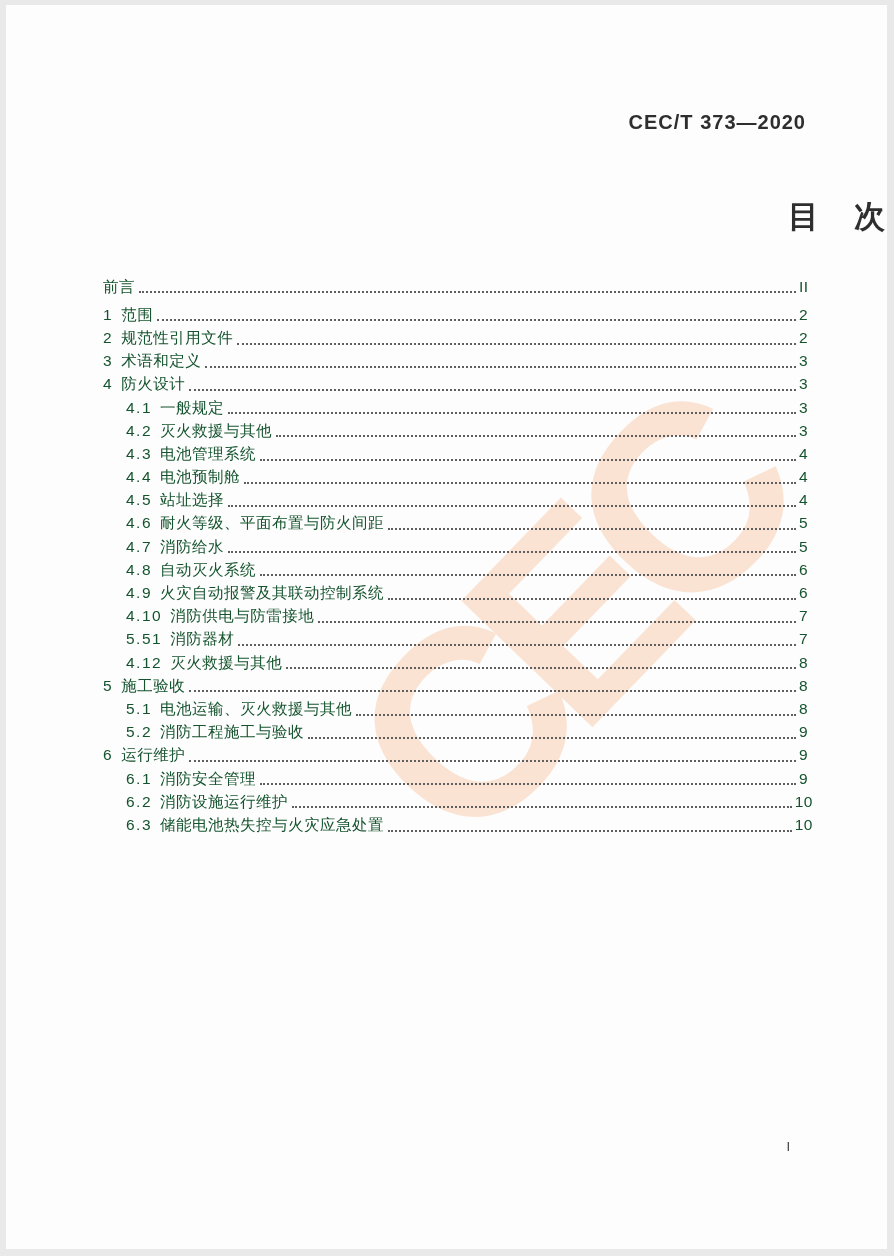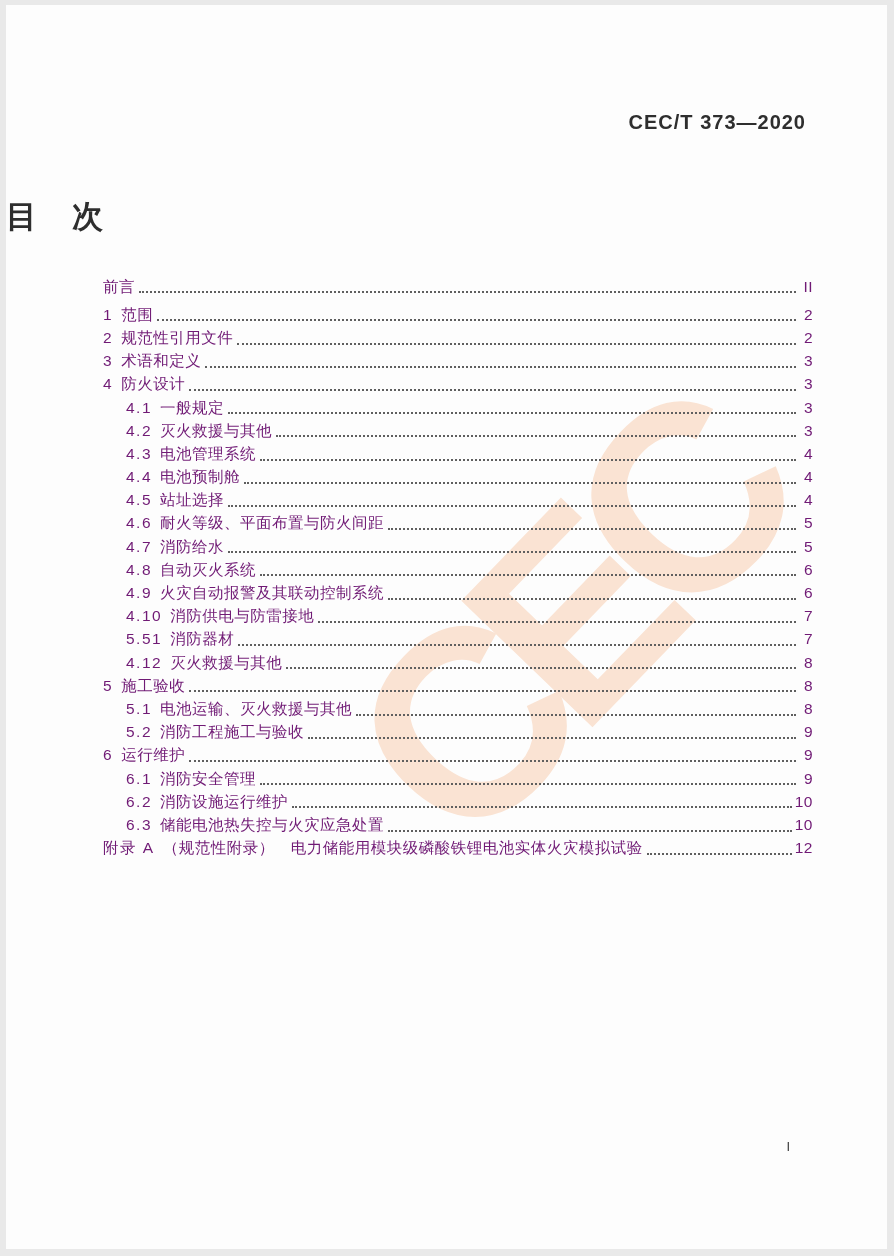--- a/index.html
+++ b/index.html
@@ -41,56 +41,55 @@
     font-size: 20px;
     font-weight: 700;
     letter-spacing: 1px;
     color: #2e2e2e;
     z-index: 2;
   }
   .doc-title {
     position: absolute;
     top: 191px; left: 0; right: 0;
     margin: 0;
-    text-align: left;
+    text-align: right;
     font-size: 31px;
     font-weight: 700;
     color: #2e2e2e;
     letter-spacing: 2px;
     z-index: 2;
   }
   .toc {
     position: absolute;
     left: 97px; right: 74px; top: 268px;
     z-index: 2;
   }
   .toc-row {
     display: flex;
     align-items: flex-end;
     height: 23.2px;
     font-size: 15.5px;
-    color: #701a75;
+    color: #14532d;
     line-height: 1.2;
     white-space: nowrap;
   }
   .toc-row:first-child { margin-bottom: 5px; }
   .toc-row.sub { padding-left: 23px; }
   .toc-row .num { letter-spacing: 1.5px; margin-right: 8px; }
   .toc-row .num:empty { margin-right: 0; letter-spacing: 0; }
   .toc-row .text { letter-spacing: 0.5px; }
   .toc-row .dots {
     flex: 1 1 auto;
     min-width: 12px;
     border-bottom: 2px dotted #5f5f5f;
     margin: 0 3px 3px 4px;
     height: 1px;
   }
   .toc-row .pagenum {
     min-width: 14px;
-    text-align: right;
     letter-spacing: 0.5px;
   }
   .folio {
     position: absolute;
     right: 97px; bottom: 95px;
     font-size: 13px;
     color: #3c3c3c;
     z-index: 2;
   }
 </style>
@@ -265,23 +264,17 @@
   </div>
 
   <div class="toc-row sub">
     <span class="num">6.3</span>
     <span class="text">储能电池热失控与火灾应急处置</span>
     <span class="dots"></span>
     <span class="pagenum">10</span>
   </div>
 
 
-  <div class="toc-row">
-    <span class="num">附录 A</span>
-    <span class="text">（规范性附录）　电力储能用模块级磷酸铁锂电池实体火灾模拟试验</span>
-    <span class="dots"></span>
-    <span class="pagenum">12</span>
-  </div>
 
 </div>
     <div class="folio">I</div>
   </div>
 </div>
 
 </body></html>

